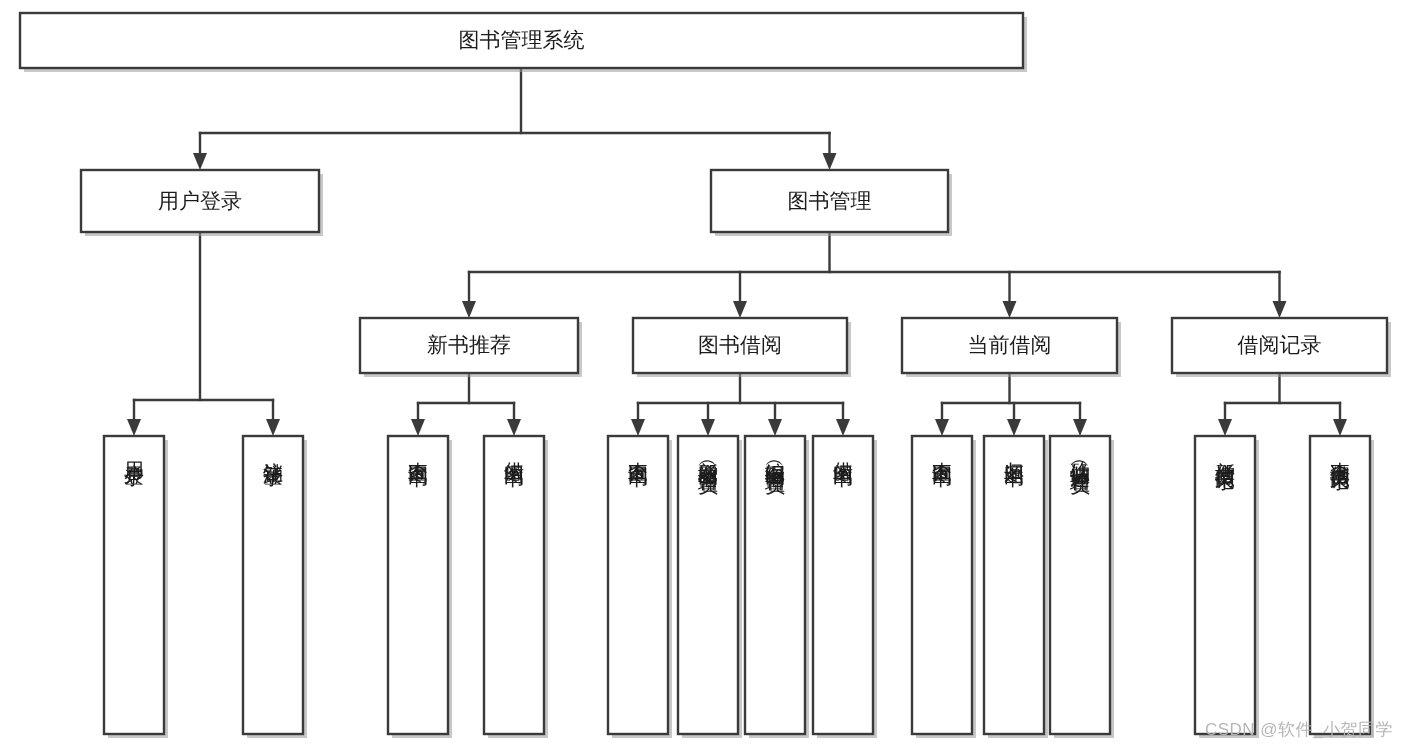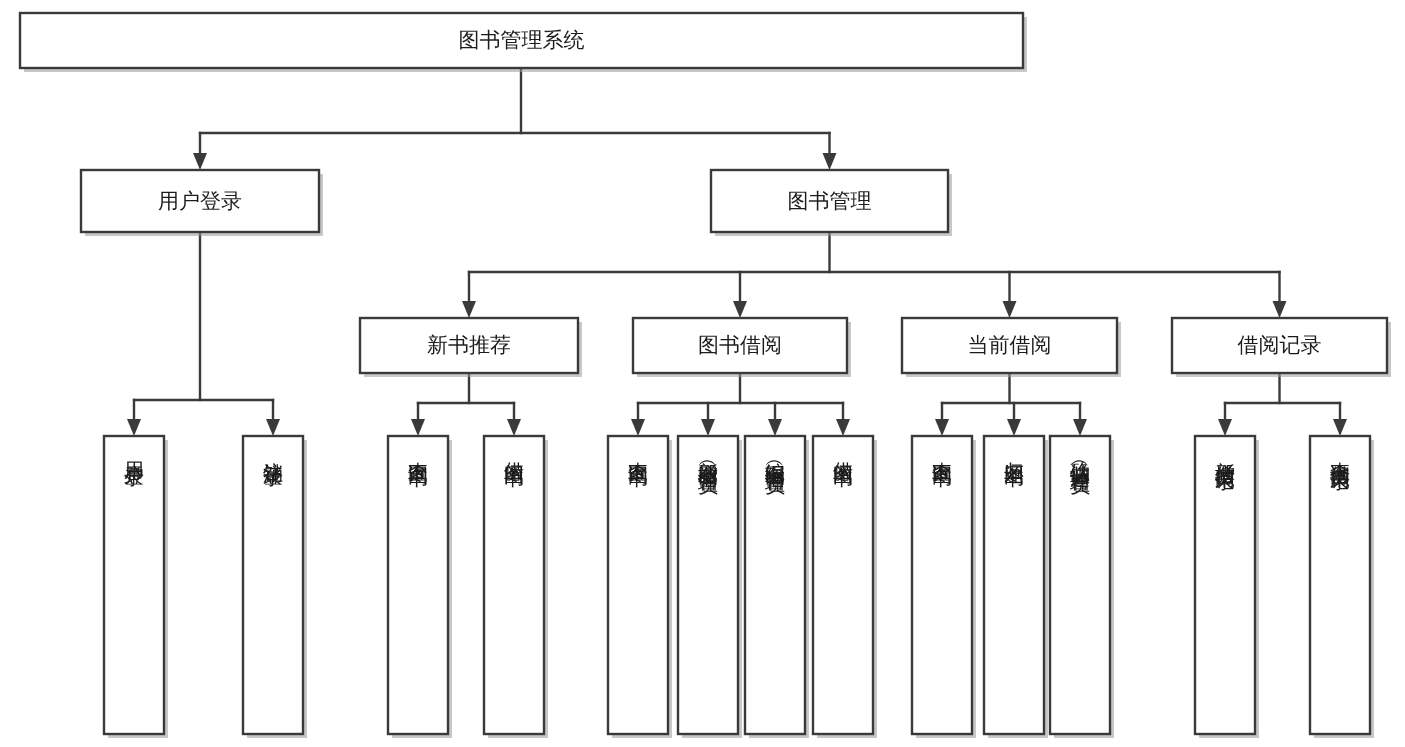--- a/index.html
+++ b/index.html
@@ -228,14 +228,15 @@
         <div class="node-label-v" style="position: relative;">确认归还（管理员）</div>
       </div>
       <div class="vlabel-wrap" style="left: 1195px; top: 446px; width: 60px; height: 278px;">
         <div class="node-label-v" style="position: relative;">新增借阅记录</div>
       </div>
       <div class="vlabel-wrap" style="left: 1310px; top: 446px; width: 60px; height: 278px;">
         <div class="node-label-v" style="position: relative;">查询借阅记录</div>
       </div>
     </div>
 
+  <div class="watermark">CSDN @软件_小贺同学</div>
 
 </div>
 
 </body></html>

